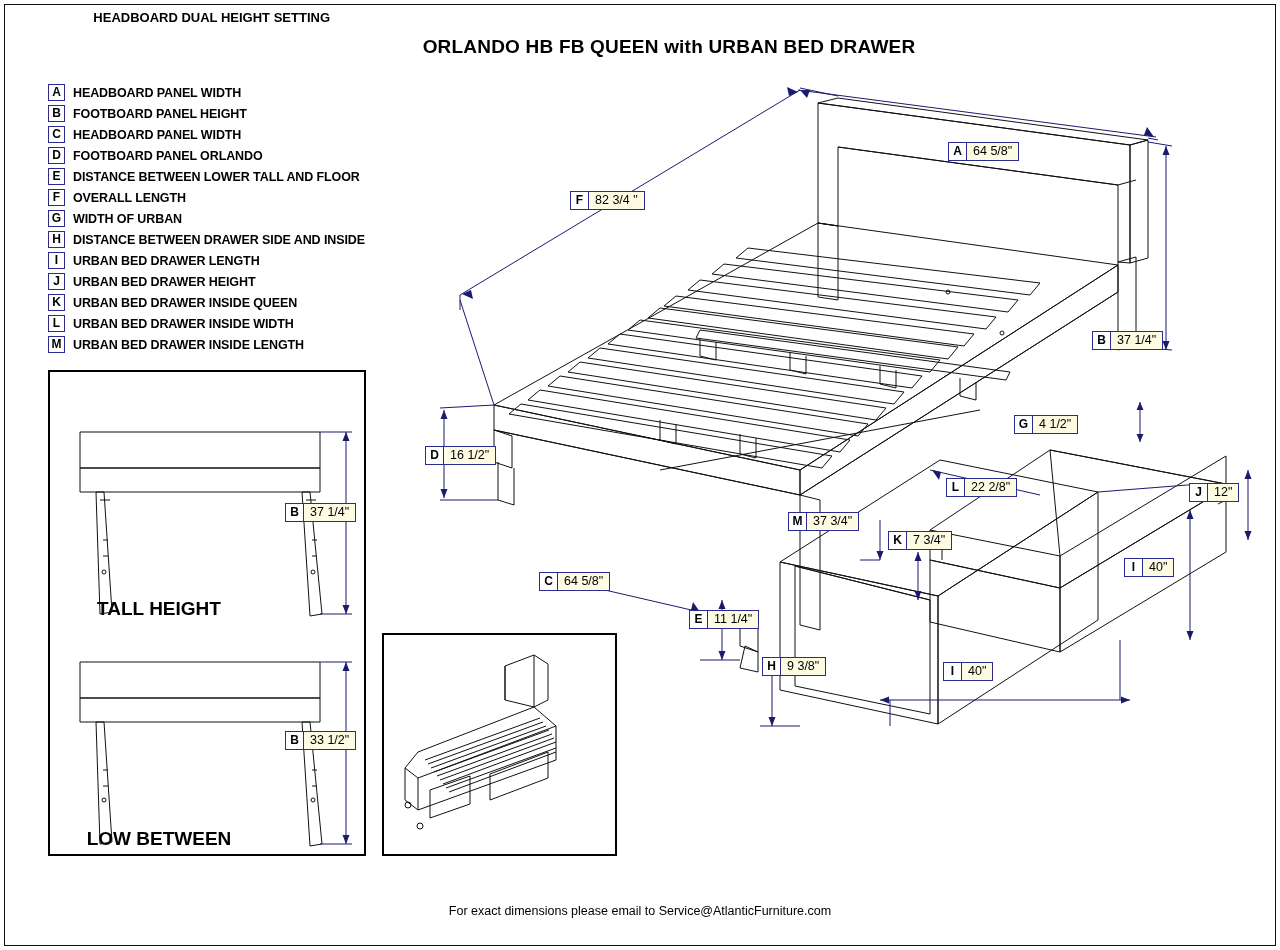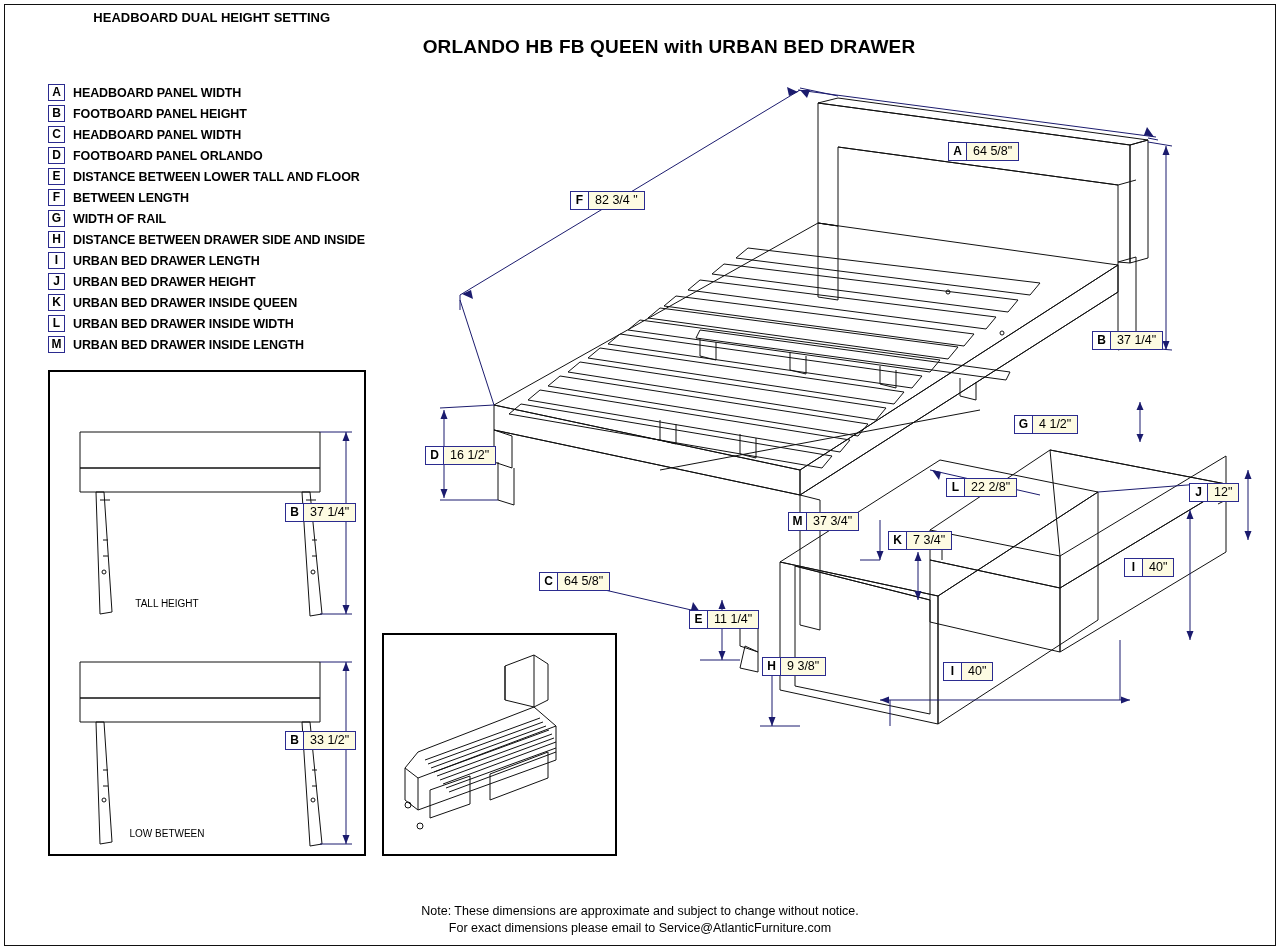--- a/index.html
+++ b/index.html
@@ -73,24 +73,24 @@
     position: absolute;
     left: 12px; top: 10px;
     width: 318px;
     text-align: right;
     font-size: 13px;
     font-weight: bold;
   }
   .height-label {
     position: absolute;
     width: 318px;
-    left: 8px;
+    left: 0;
     text-align: center;
-    font-size: 10px;
-    font-weight: normal;
+    font-size: 19px;
+    font-weight: bold;
   }
   #tall-label { top: 598px; }
   #low-label  { top: 828px; }
   
   .callout {
     position: absolute;
     display: flex;
     align-items: stretch;
     height: 19px;
     border: 1.3px solid #2b2b8f;
@@ -150,25 +150,25 @@
   <div class="legend-row">
     <div class="key-box">D</div>
     <div class="legend-label">FOOTBOARD PANEL ORLANDO</div>
   </div>
   <div class="legend-row">
     <div class="key-box">E</div>
     <div class="legend-label">DISTANCE BETWEEN LOWER TALL AND FLOOR</div>
   </div>
   <div class="legend-row">
     <div class="key-box">F</div>
-    <div class="legend-label">BETWEEN LENGTH</div>
+    <div class="legend-label">OVERALL LENGTH</div>
   </div>
   <div class="legend-row">
     <div class="key-box">G</div>
-    <div class="legend-label">WIDTH OF RAIL</div>
+    <div class="legend-label">WIDTH OF URBAN</div>
   </div>
   <div class="legend-row">
     <div class="key-box">H</div>
     <div class="legend-label">DISTANCE BETWEEN DRAWER SIDE AND INSIDE</div>
   </div>
   <div class="legend-row">
     <div class="key-box">I</div>
     <div class="legend-label">URBAN BED DRAWER LENGTH</div>
   </div>
   <div class="legend-row">
@@ -465,15 +465,14 @@
   <div class="ck">B</div>
   <div class="cv">37 1/4"</div>
 </div>
 
 <div class="callout" style="left:285px; top:731px;">
   <div class="ck">B</div>
   <div class="cv">33 1/2"</div>
 </div>
 
 <div id="note">
-  <div>Note:  These dimensions are approximate and subject to change without notice.</div>
   <div>For exact dimensions please email to Service@AtlanticFurniture.com</div>
 </div>
 
 </body></html>

